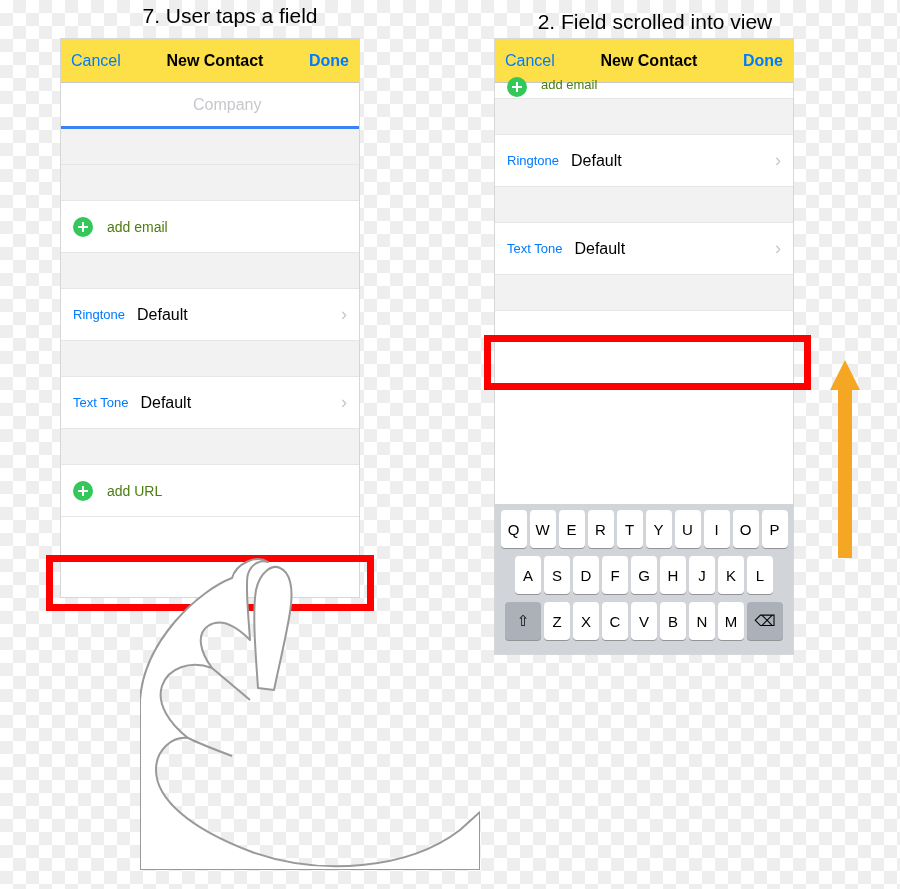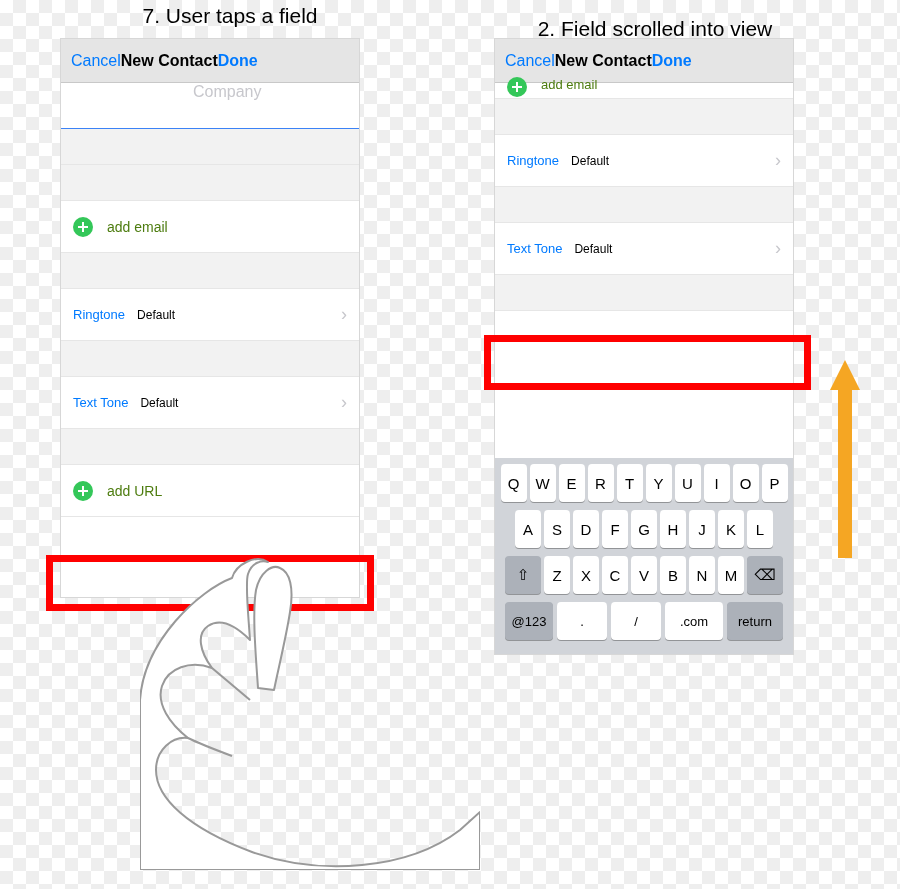--- a/index.html
+++ b/index.html
@@ -23,41 +23,42 @@
       background-color: #fff;
     }
     .caption {
       position: absolute;
       font-size: 21px;
       color: #000;
       font-weight: 400;
       text-align: center;
     }
     .caption.left { top: 4px; left: 100px; width: 260px; }
-    .caption.right { top: 17px; left: 490px; width: 330px; }
+    .caption.right { top: 10px; left: 490px; width: 330px; }
 
     
     .phone {
       position: absolute;
       width: 300px;
       background: #fff;
       border: 1px solid #d7d7d7;
       overflow: hidden;
     }
     .phone.left { top: 38px; left: 60px; height: 560px; }
     .phone.right { top: 38px; left: 494px; height: 617px; }
 
     
     .navbar {
       height: 44px;
       border-bottom: 1px solid #c8c8c8;
       display: flex;
       align-items: center;
+      justify-content: space-between;
       padding: 0 10px;
-      background: #e5e5e5;
+      background: #fde047;
     }
     .navbtn {
       color: #007aff;
       font-size: 16px;
       font-weight: 400;
     }
     .navbtn.bold { font-weight: 600; }
     .navtitle {
       font-size: 16px;
       font-weight: 600;
@@ -107,21 +108,21 @@
     }
     .icon-remove::before {
       content: "";
       position: absolute;
       background: #fff;
       width: 10px;
       height: 2px;
     }
     .link-text { color: #4d7c0f; font-size: 14px; }
     .field-label { color: #007aff; font-size: 13px; margin-right: 12px; }
-    .field-value { color: #000; font-size: 12px; }
+    .field-value { color: #000; font-size: 16px; }
     .disclosure {
       margin-left: auto;
       color: #c7c7cc;
       font-size: 18px;
       font-weight: 300;
     }
     .placeholder {
       color: #c7c7cc;
       font-size: 16px;
     }
@@ -205,23 +206,23 @@
       width: 0;
       height: 0;
       border-left: 15px solid transparent;
       border-right: 15px solid transparent;
       border-bottom: 30px solid #f5a623;
     }
 
     
     .l-company {
       height: 46px;
-      border-bottom: 1px solid #3b82f6;
-      display: flex;
-      align-items: flex-start;
+      border-bottom: 3px solid #3b82f6;
+      display: flex;
+      align-items: center;
       padding-left: 132px;
     }
     .chevron-mini {
       width:8px; height:8px;
       border-right:1.5px solid #c7c7cc;
       border-bottom:1.5px solid #c7c7cc;
       transform: rotate(-45deg);
       margin:0 10px 0 6px;
     }
     .cursor {
@@ -335,27 +336,20 @@
     <div class="krow">
       <span class="key util wide">⇧</span>
       <span class="key">Z</span>
       <span class="key">X</span>
       <span class="key">C</span>
       <span class="key">V</span>
       <span class="key">B</span>
       <span class="key">N</span>
       <span class="key">M</span>
       <span class="key util wide">⌫</span>
-    </div>
-    <div class="krow krow4">
-      <span class="key util" style="flex:0 0 48px">@123</span>
-      <span class="key" style="flex:0 0 50px">.</span>
-      <span class="key" style="flex:0 0 50px">/</span>
-      <span class="key" style="flex:0 0 58px">.com</span>
-      <span class="key return">return</span>
     </div>
   </div>
 </div>
 
 <div class="highlight h1"></div>
 <div class="highlight h2"></div>
 
 <svg class="hand" viewBox="0 0 340 320">
   <path d="M128 12
            C122 10 112 12 108 24

